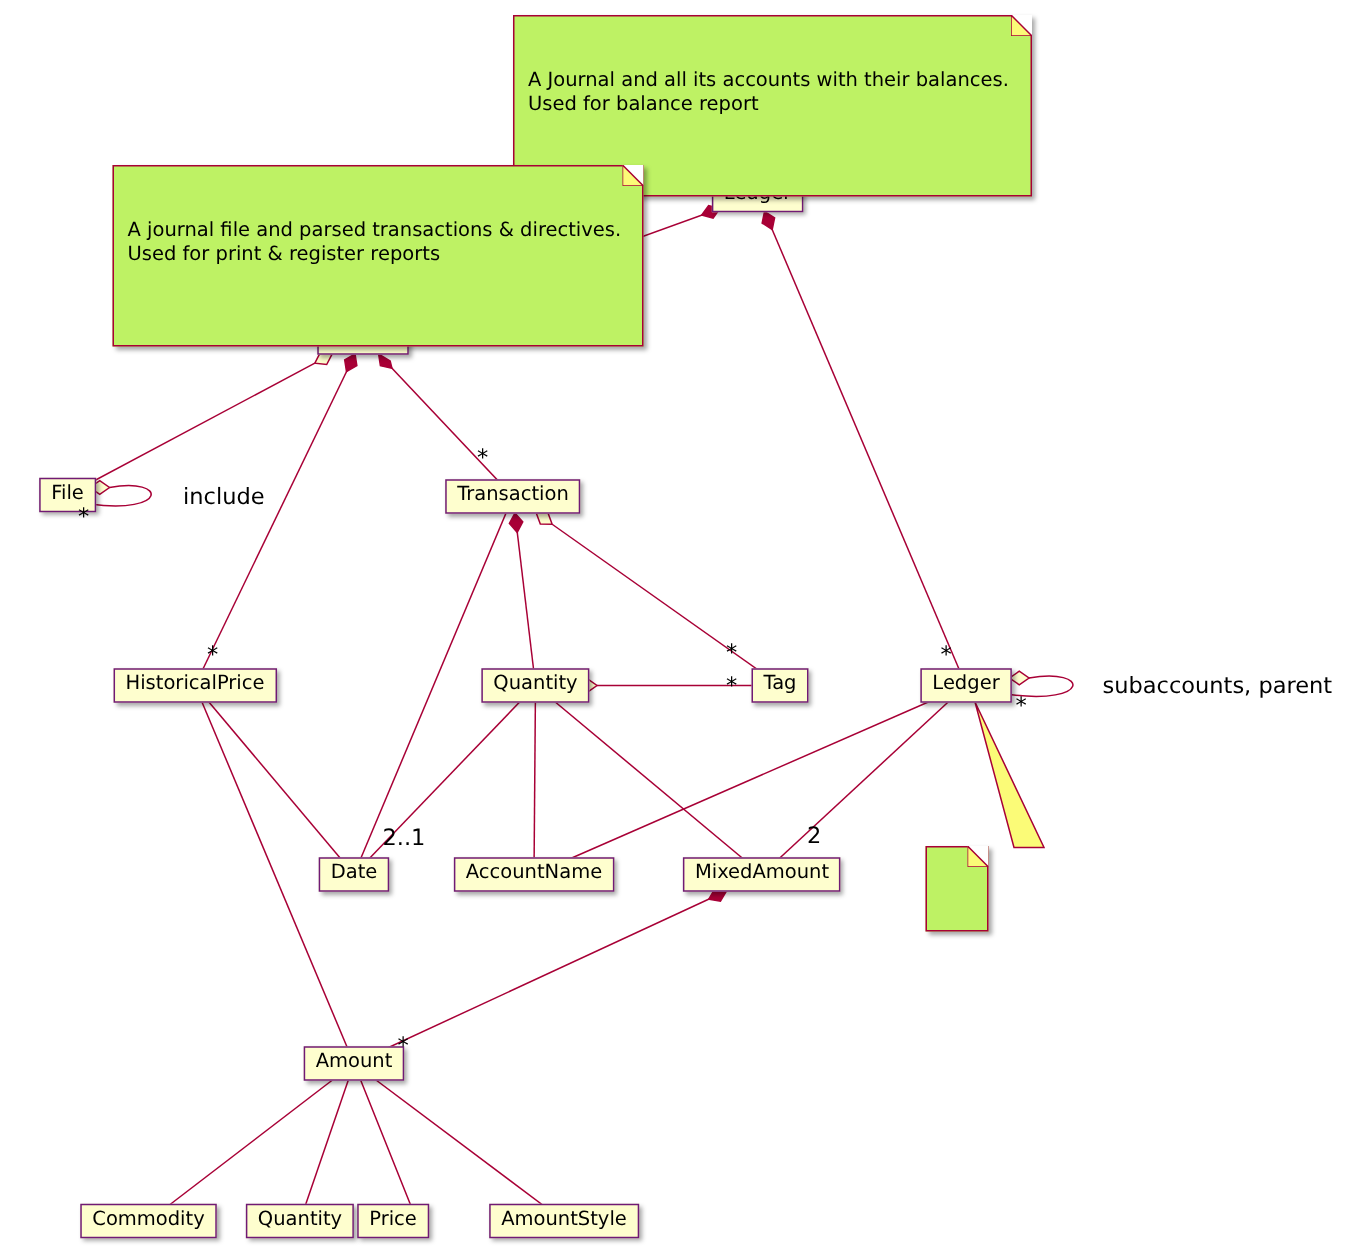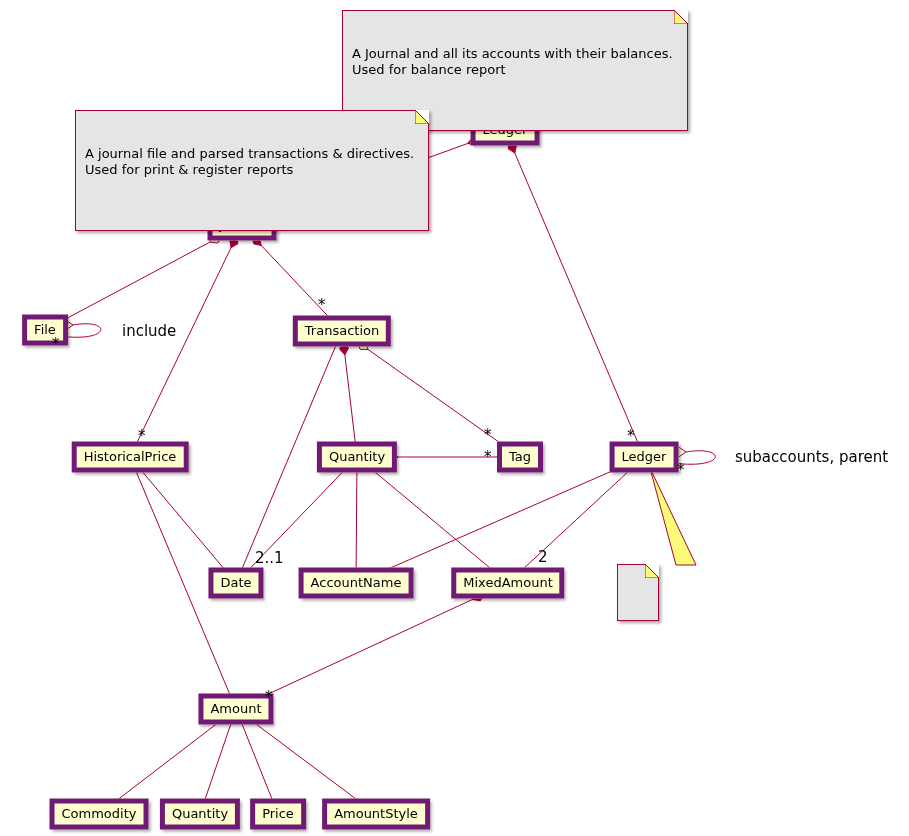--- a/index.html
+++ b/index.html
@@ -6,26 +6,26 @@
   html,body { background:#ffffff; }
   body { font-family:"DejaVu Sans", sans-serif; color:#000; }
   .canvas { position:relative; width:909px; height:836px; background:#ffffff; overflow:hidden; }
   svg.edges { position:absolute; left:0; top:0; }
   svg.edges line, svg.edges path.loop { stroke:#A80036; stroke-width:1; fill:none; }
   polygon.dia-comp { fill:#A80036; stroke:#A80036; }
   polygon.dia-aggr { fill:#FEFECE; stroke:#A80036; }
   polygon.noteconn { fill:#FBFB77; stroke:#A80036; stroke-width:1; }
   .cls {
     position:absolute; transform:translate(-50%,-50%);
-    background:#FEFECE; border:5px solid #701a75;
+    background:#FEFECE; border:1px solid #701a75;
     padding:2px 7px 3px; font-size:13px; line-height:16px;
     white-space:nowrap; box-shadow:2px 2px 3px rgba(0,0,0,0.35);
   }
   .note {
-    position:absolute; background:#e5e5e5; border:1px solid #A80036;
+    position:absolute; background:#bef264; border:1px solid #A80036;
     padding:3px 14px 4px 9px; font-size:13px; line-height:16px;
     white-space:pre; box-shadow:2px 2px 3px rgba(0,0,0,0.35);
   }
   .fold { position:absolute; top:-1px; right:-1px; }
   .lbl { position:absolute; font-size:15px; line-height:1; white-space:nowrap; }
   .star { font-size:15px; }
 </style>
 </head>
 <body>
 
@@ -83,21 +83,21 @@
   <div class="cls" style="left:130px;top:457px">HistoricalPrice</div>
   <div class="cls" style="left:357px;top:457px">Quantity</div>
   <div class="cls" style="left:520px;top:457px">Tag</div>
   <div class="cls" style="left:644px;top:457px">Ledger</div>
   <div class="cls" style="left:236px;top:583px">Date</div>
   <div class="cls" style="left:356px;top:583px">AccountName</div>
   <div class="cls" style="left:508px;top:583px">MixedAmount</div>
   <div class="cls" style="left:236px;top:709px">Amount</div>
   <div class="cls" style="left:99px;top:814px">Commodity</div>
   <div class="cls" style="left:200px;top:814px">Quantity</div>
-  <div class="cls" style="left:278px;top:814px">Price</div>
+  <div class="cls" style="left:262px;top:814px">Price</div>
   <div class="cls" style="left:376px;top:814px">AmountStyle</div>
 
   <div class="note" style="left:342px;top:10px">
     <div class="note-text">A Journal and all its accounts with their balances.
 Used for balance report</div>
     <svg class="fold" width="14" height="14">
         <path d="M0 0 L14 14 L14 0 Z" fill="#FFFFFF"></path>
         <path d="M0 0 L0 14 L14 14 Z" fill="#FBFB77" stroke="#A80036" stroke-width="1"></path>
       </svg>
   </div>

